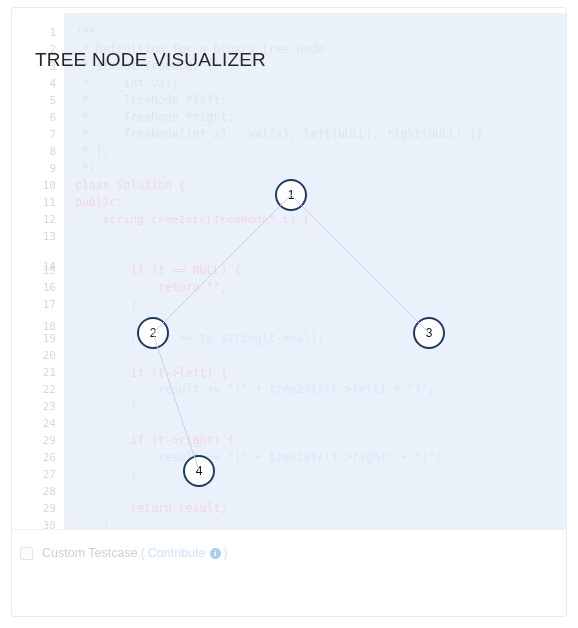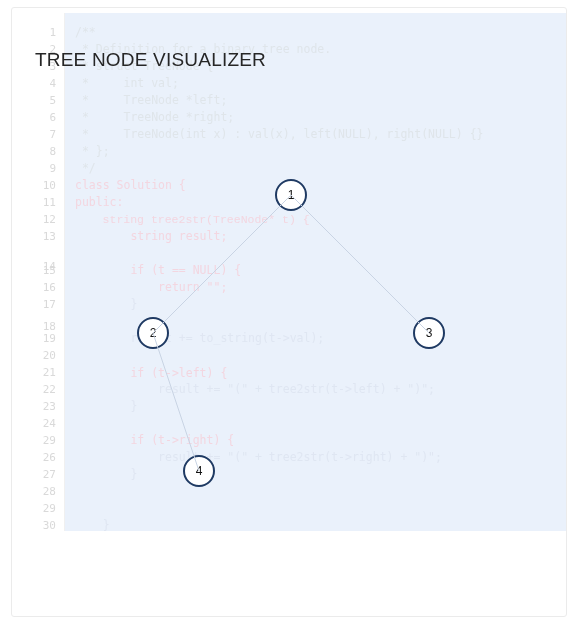--- a/index.html
+++ b/index.html
@@ -201,40 +201,50 @@
         <div class="cl cm" style="top: 45px;"> * struct TreeNode {</div>
         <div class="cl cm" style="top: 62px;"> *     int val;</div>
         <div class="cl cm" style="top: 79px;"> *     TreeNode *left;</div>
         <div class="cl cm" style="top: 96px;"> *     TreeNode *right;</div>
         <div class="cl cm" style="top: 113px;"> *     TreeNode(int x) : val(x), left(NULL), right(NULL) {}</div>
         <div class="cl cm" style="top: 130px;"> * };</div>
         <div class="cl cm" style="top: 147px;"> */</div>
         <div class="cl kw" style="top: 164px;">class Solution {</div>
         <div class="cl kw" style="top: 181px;">public:</div>
         <div class="cl kw" style="top: 198px; font-family: Liberation Mono, monospace;">    string tree2str(TreeNode* t) {</div>
-        <div class="cl kw" style="top: 215px;">        string result;</div>
         <div class="cl pl" style="top: 232px;"></div>
         <div class="cl kw" style="top: 249px;">        if (t == NULL) {</div>
         <div class="cl kw" style="top: 266px;">            return "";</div>
         <div class="cl pl" style="top: 283px;">        }</div>
         <div class="cl pl" style="top: 300px;"></div>
         <div class="cl pl" style="top: 317px;">        result += to_string(t-&gt;val);</div>
         <div class="cl pl" style="top: 334px;"></div>
         <div class="cl kw" style="top: 352px;">        if (t-&gt;left) {</div>
         <div class="cl pl" style="top: 368px;">            result += "(" + tree2str(t-&gt;left) + ")";</div>
         <div class="cl pl" style="top: 385px;">        }</div>
         <div class="cl pl" style="top: 402px;"></div>
         <div class="cl kw" style="top: 419px;">        if (t-&gt;right) {</div>
         <div class="cl pl" style="top: 436px;">            result += "(" + tree2str(t-&gt;right) + ")";</div>
         <div class="cl pl" style="top: 453px;">        }</div>
         <div class="cl pl" style="top: 470px;"></div>
+        <div class="cl kw" style="top: 487px;">        return result;</div>
         <div class="cl pl" style="top: 504px;">    }</div>
       </div>
   </div>
 
+  <div id="bottombar">
+    <div id="testcase-row">
+      <span id="tc-checkbox"></span>
+      <span id="tc-label">Custom Testcase</span>
+      <span class="paren">(</span>
+      <a id="contribute-link" href="#">Contribute</a>
+      <span id="info-icon">i</span>
+      <span class="paren">)</span>
+    </div>
+  </div>
 </div>
 
 <svg id="tree-layer" width="578" height="628">
     <line x1="291" y1="195" x2="153" y2="333" stroke="#c9d4e4" stroke-width="1"></line>
     <line x1="291" y1="195" x2="429" y2="333" stroke="#c9d4e4" stroke-width="1"></line>
     <line x1="153" y1="333" x2="199" y2="471" stroke="#c9d4e4" stroke-width="1"></line>
   </svg>
 <div id="node-layer">
     <div class="tnode" style="left: 275px; top: 179px; border-color: rgb(31, 58, 99);">1</div>
     <div class="tnode" style="left: 137px; top: 317px; border-color: rgb(31, 58, 99);">2</div>

